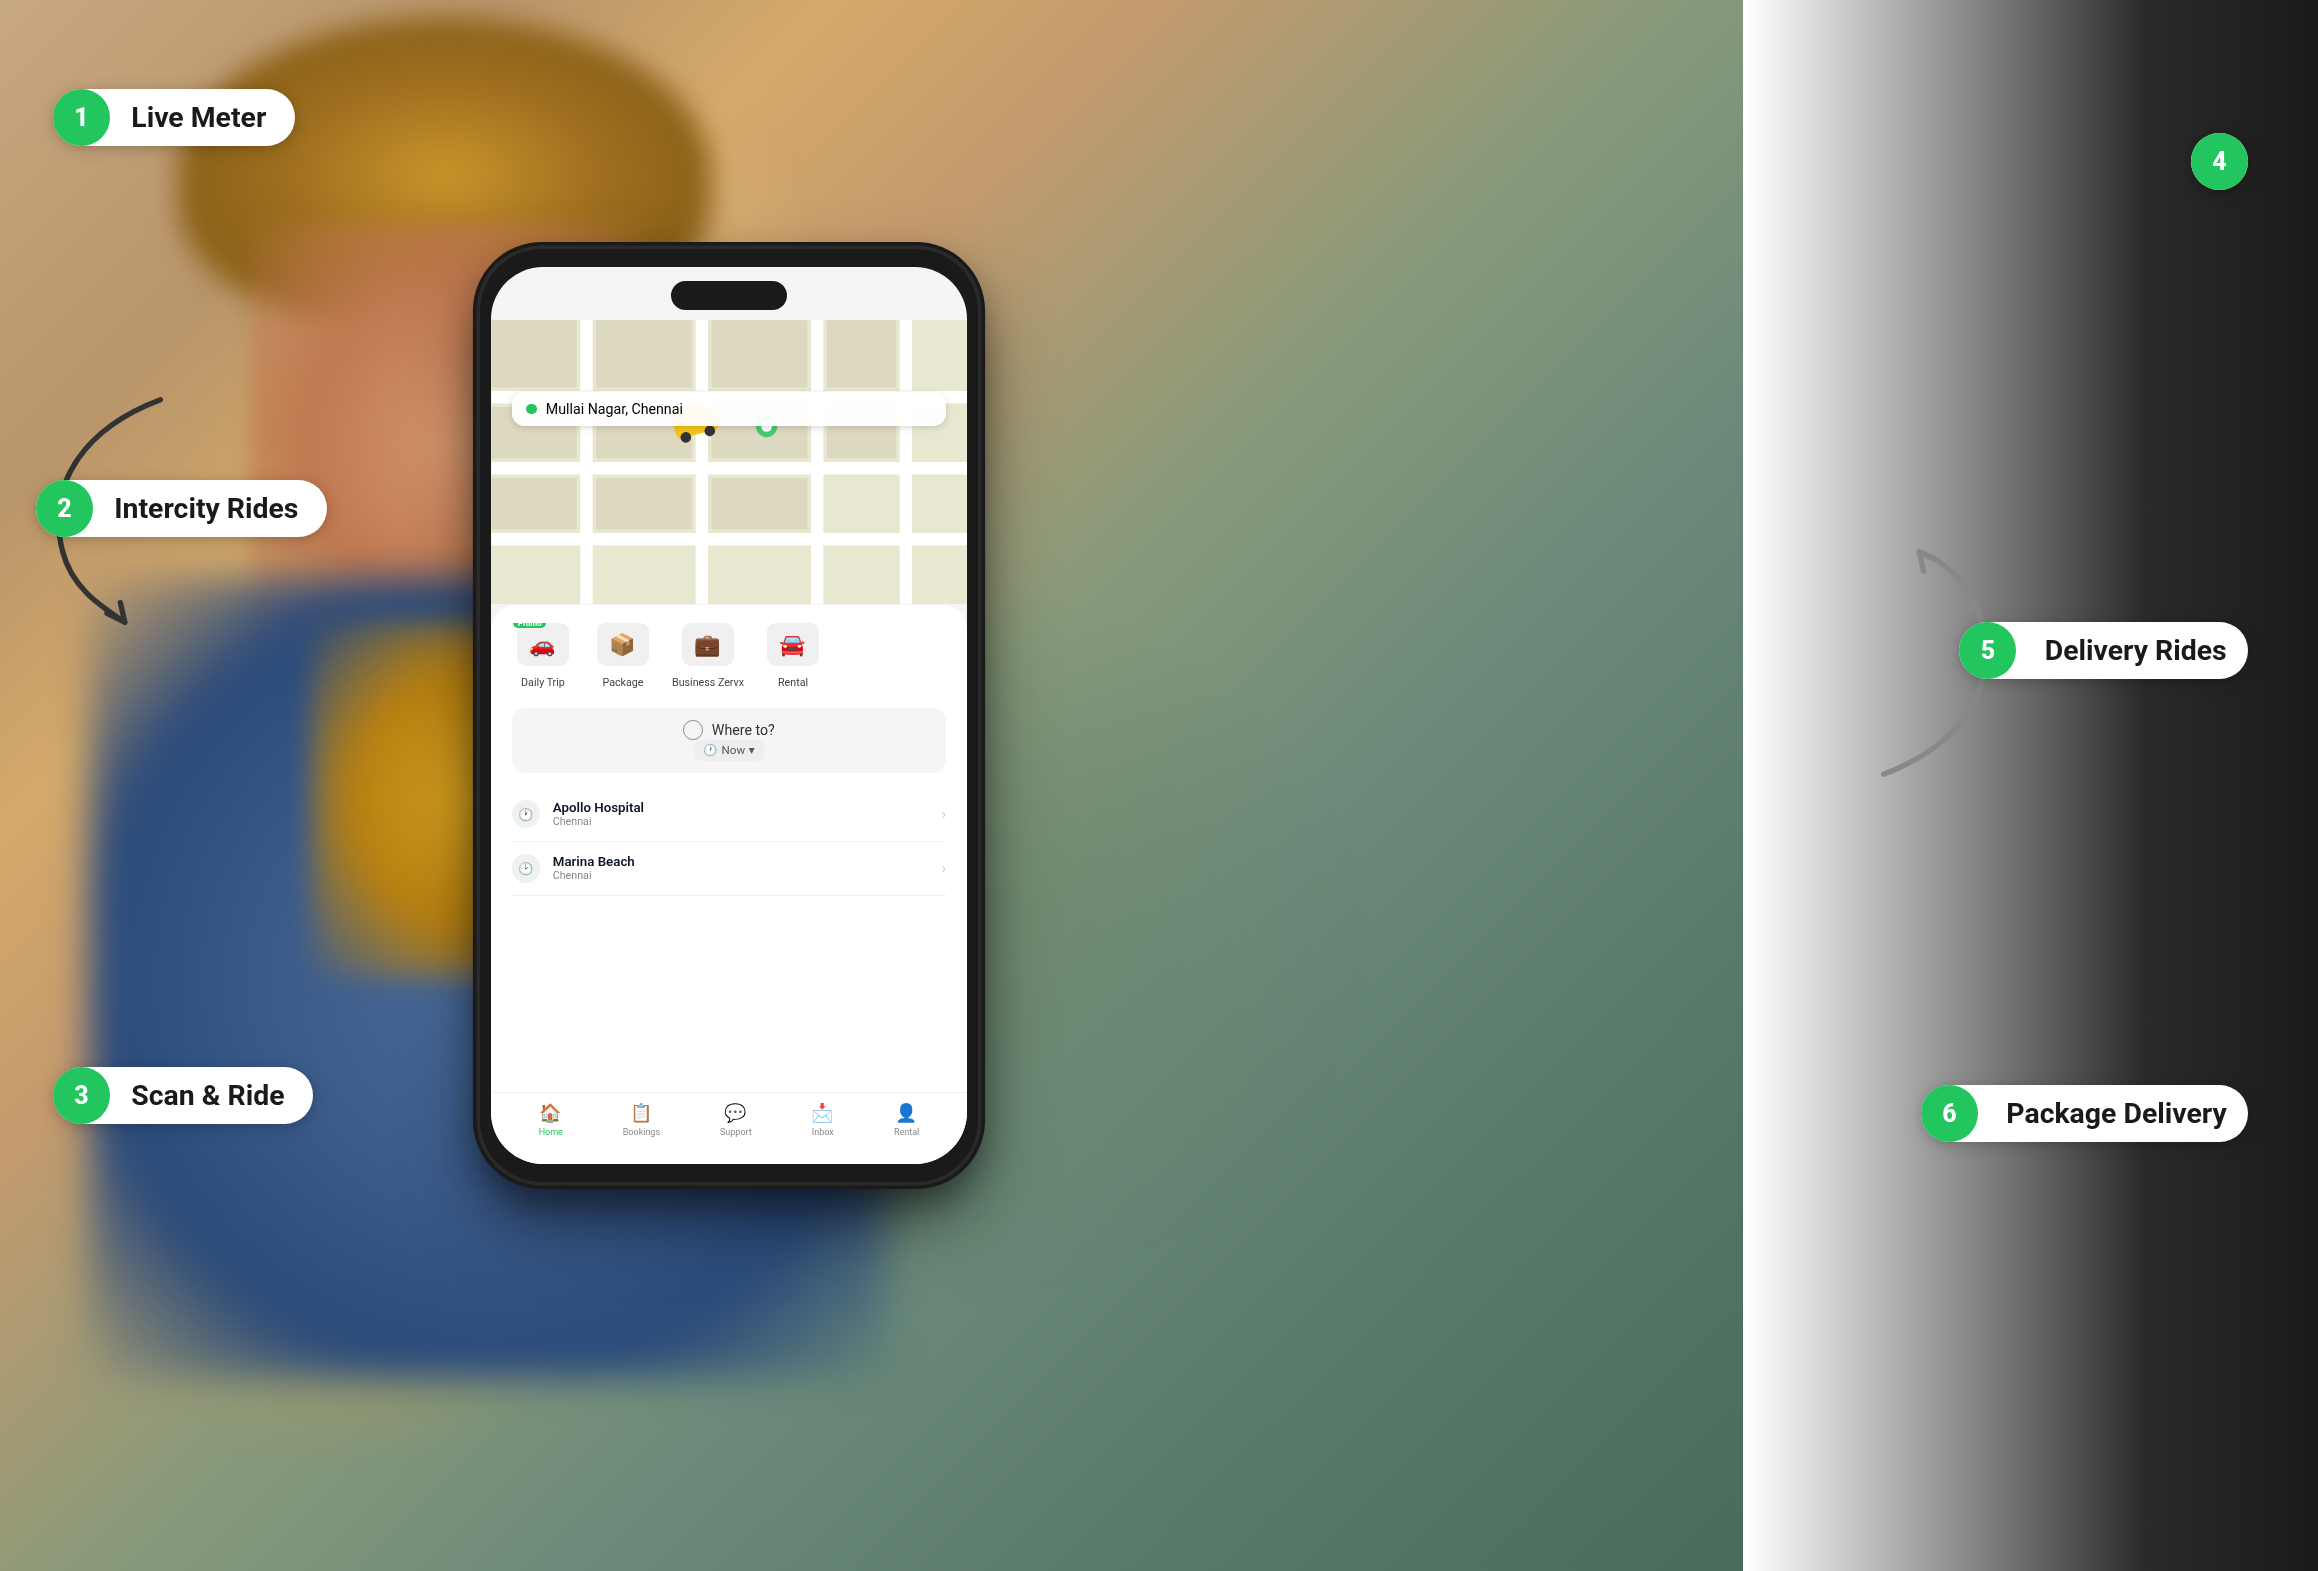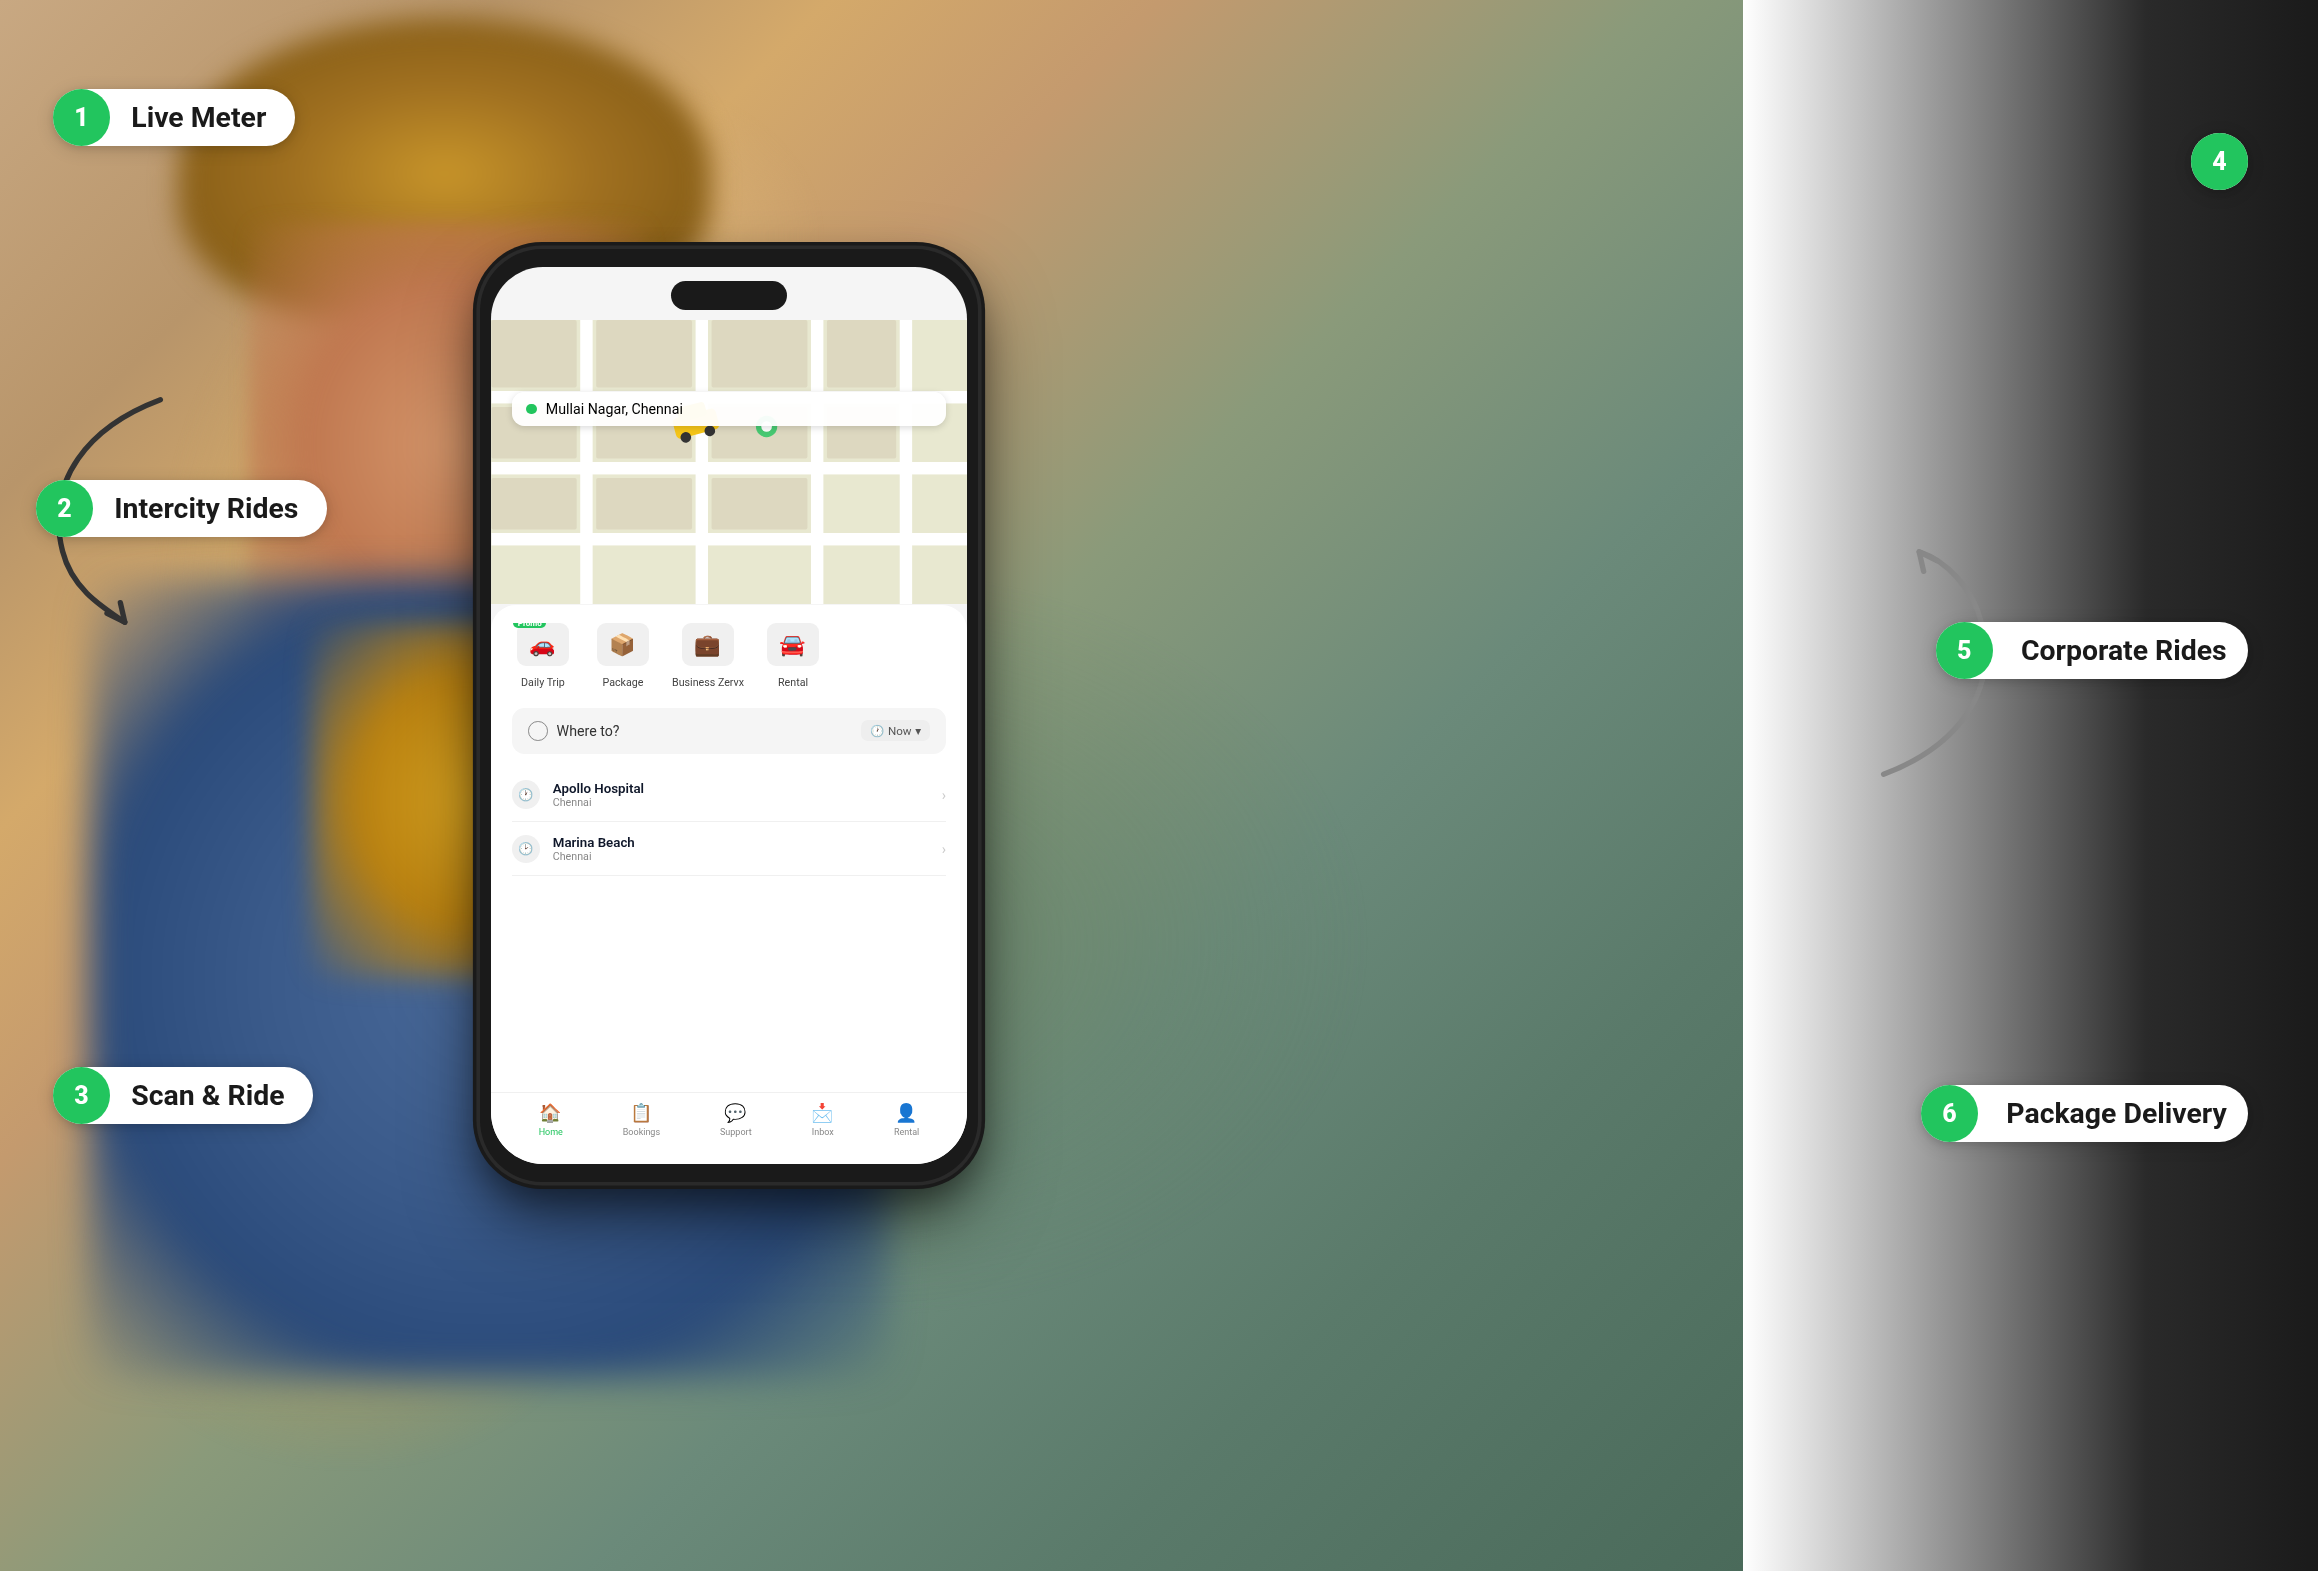--- a/index.html
+++ b/index.html
@@ -285,20 +285,21 @@
 
     
     .search-bar {
       background: #f5f5f5;
       border-radius: 12.4px;
       padding: 12.4px 16px;
       display: flex;
       align-items: center;
       justify-content: space-between;
       margin-bottom: 14.2px;
+      flex-direction: column;
     }
 
     .search-left {
       display: flex;
       align-items: center;
       gap: 9px;
       font-size: 14.2px;
       color: #333;
     }
 
@@ -685,21 +686,21 @@
     <div class="feature-text">Scan &amp; Ride</div>
   </div>
 
   <div class="feature-pill pill-4">
     <div class="feature-number">
       <span>4</span>
     </div>
   </div>
 
   <div class="feature-pill pill-5">
-    <div class="feature-text">Corporate Rides</div>
+    <div class="feature-text">Delivery Rides</div>
     <div class="feature-number">
       <span>5</span>
     </div>
   </div>
 
   <div class="feature-pill pill-6">
     <div class="feature-text">Package Delivery</div>
     <div class="feature-number">
       <span>6</span>
     </div>

